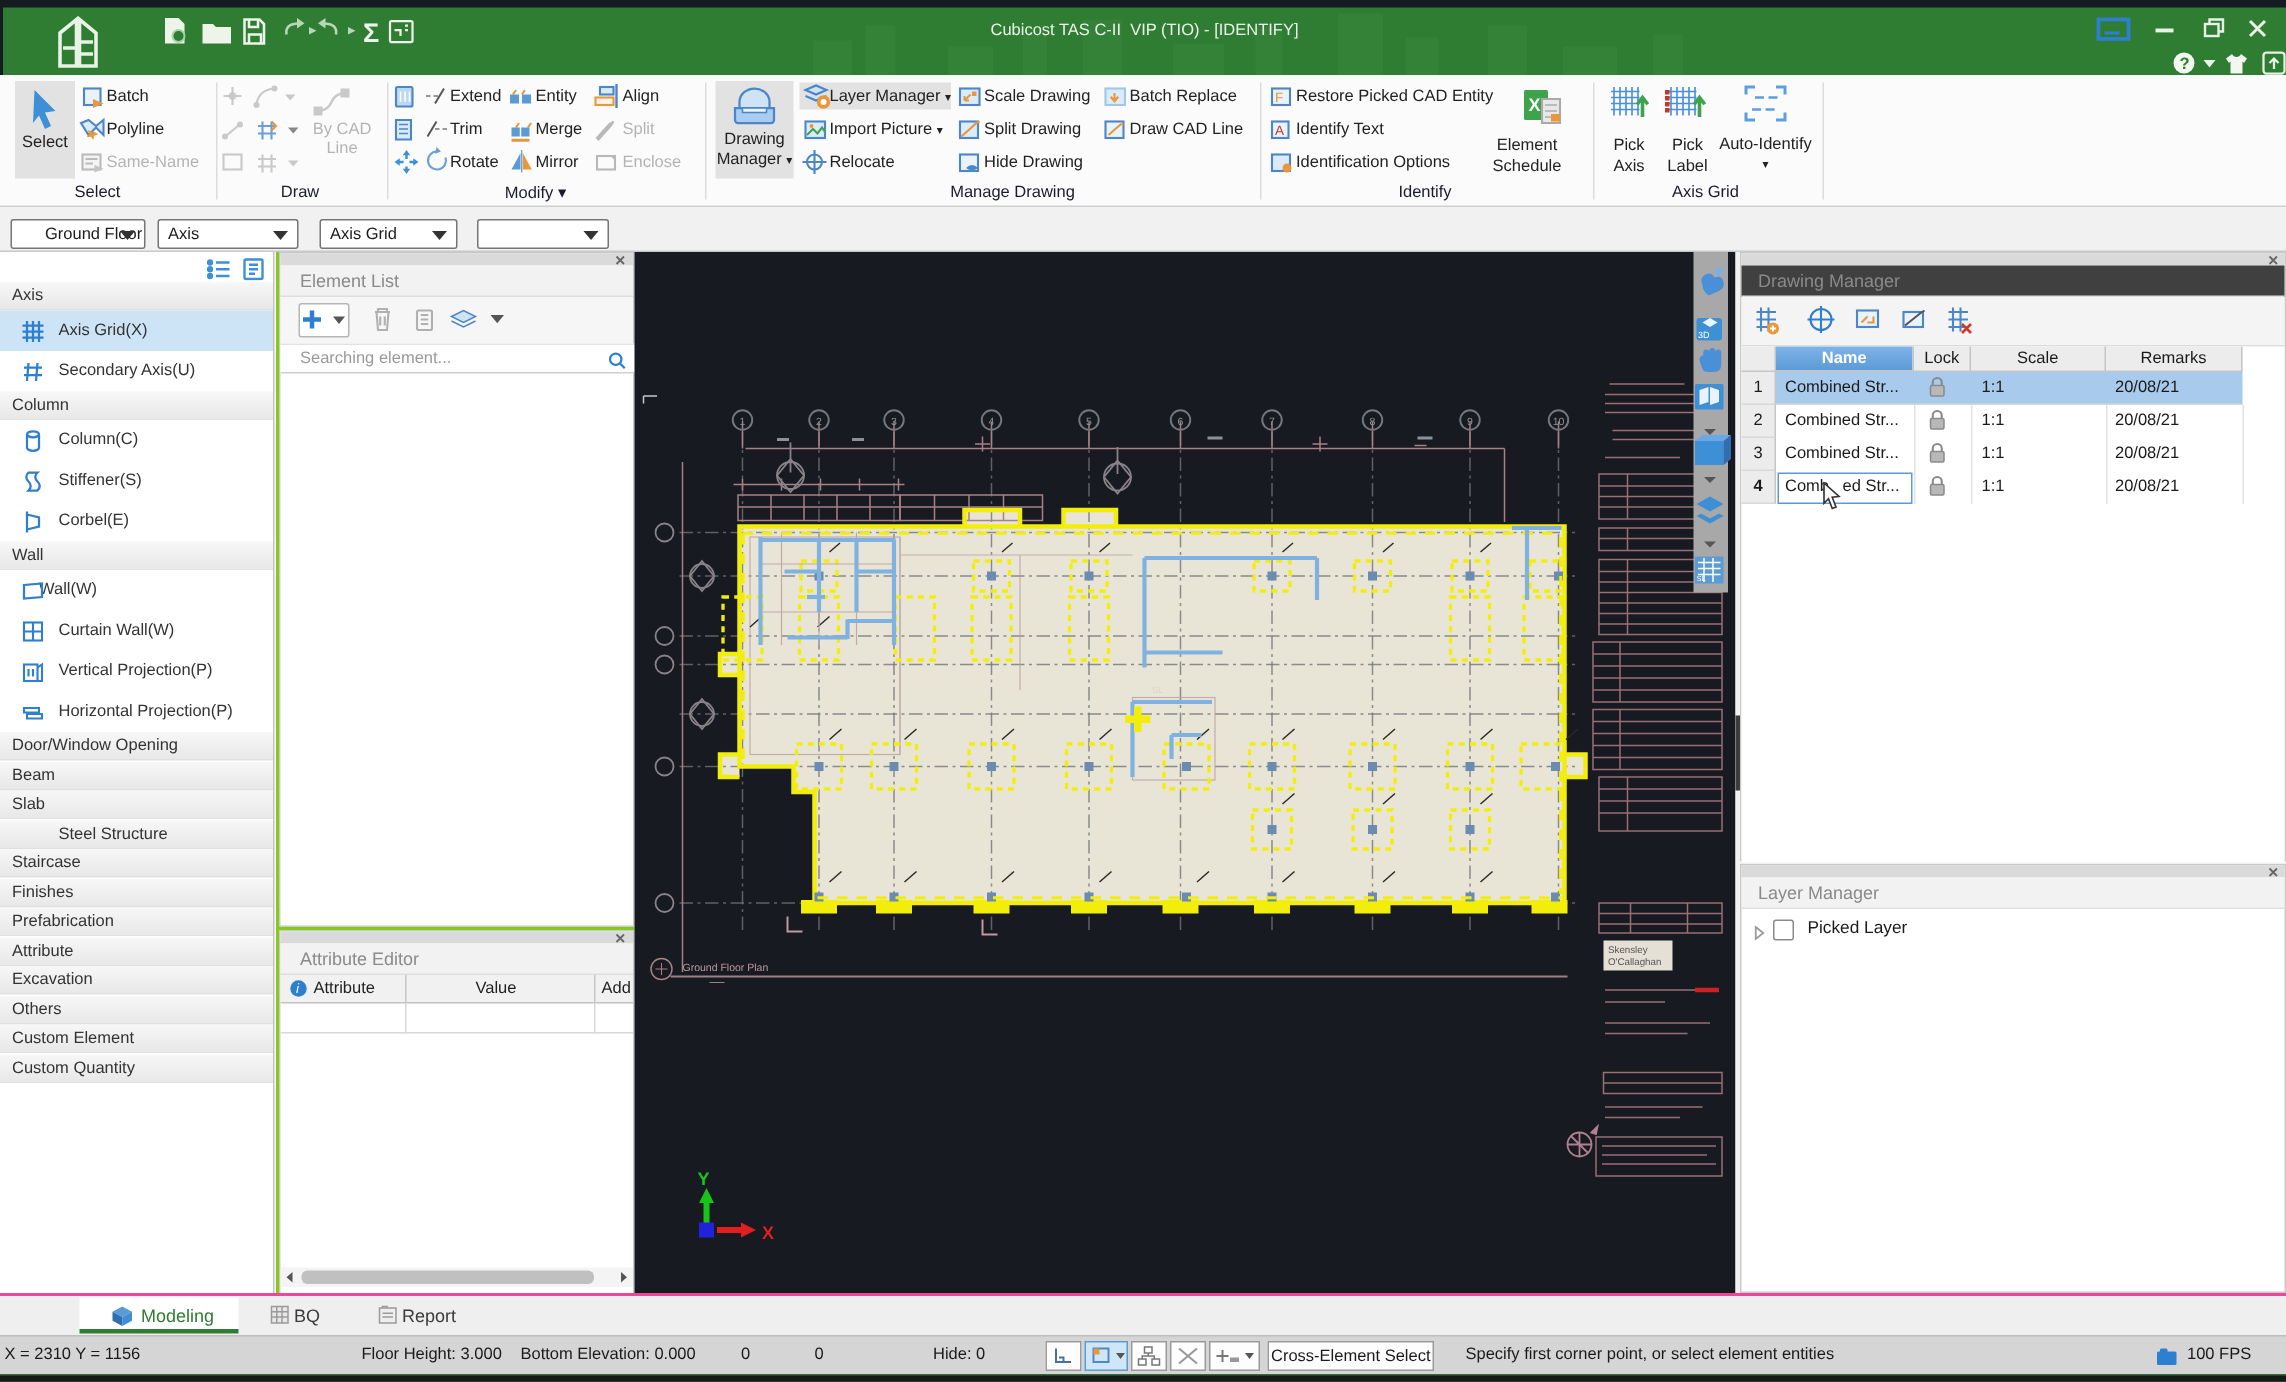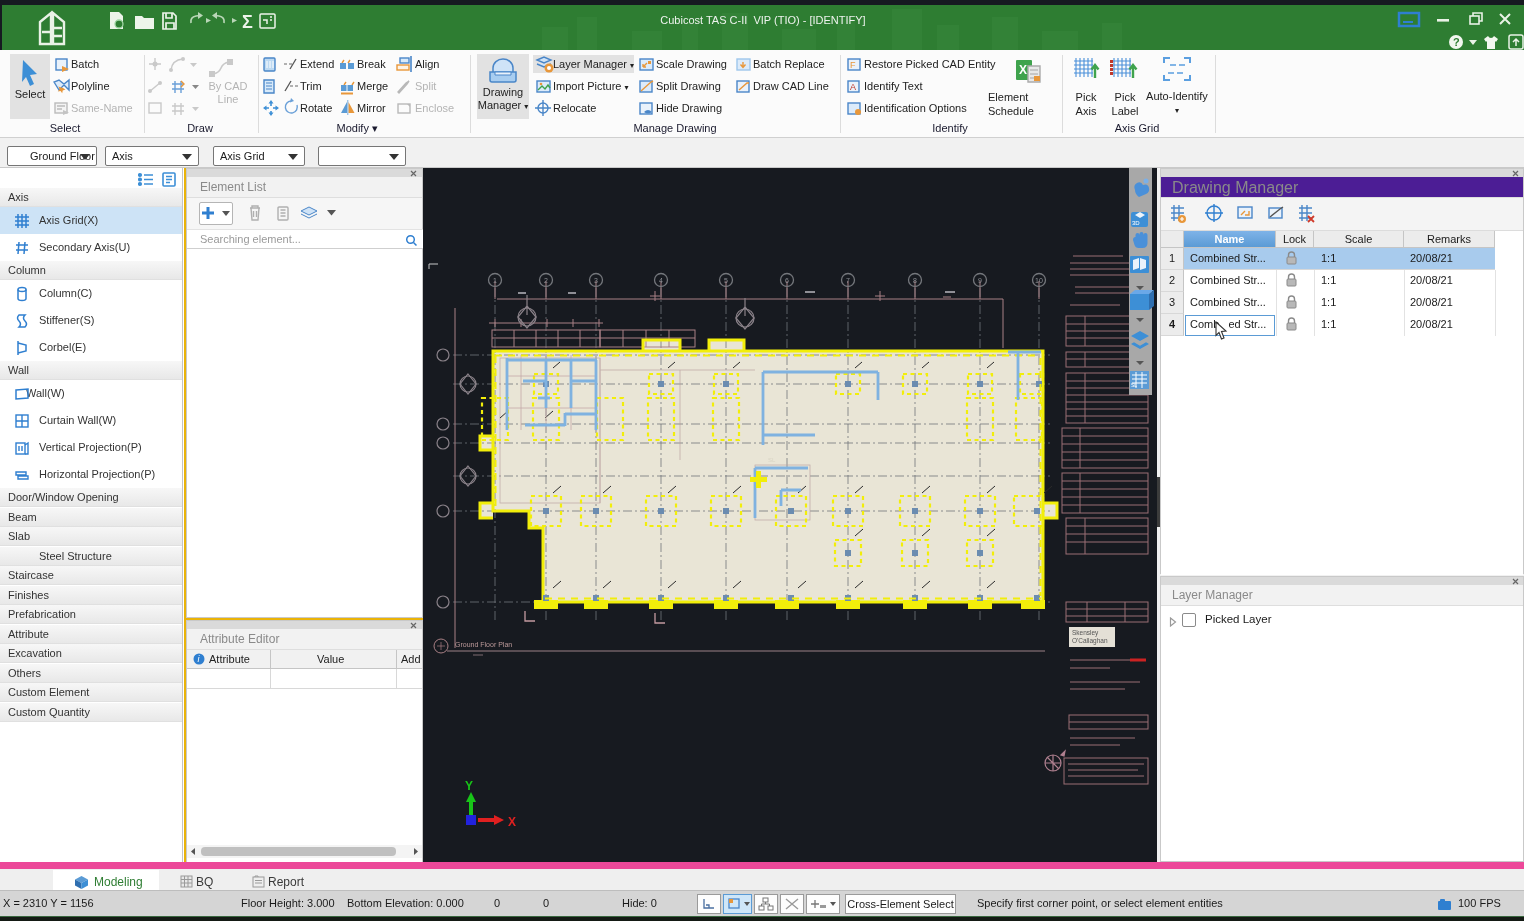--- a/index.html
+++ b/index.html
@@ -25,21 +25,21 @@
 .combo .arr{position:absolute;right:6px;top:7px;width:0;height:0;border-left:5px solid transparent;border-right:5px solid transparent;border-top:6px solid #333;}
 
 #main{left:0;top:168px;width:1524px;height:696px;background:#fff;}
 
 #tree{left:0;top:0;width:183px;height:696px;background:#fff;border-right:1px solid #c4c4c4;}
 .thead{position:absolute;left:0;width:182px;height:19px;background:linear-gradient(#f7f7f7,#e8e8e8);border-bottom:1px solid #e0e0e0;font-size:11px;color:#333;line-height:18px;padding-left:8px;}
 .titem{position:absolute;left:0;width:182px;height:27px;font-size:11px;color:#333;line-height:26px;padding-left:39px;}
 .titem.sel{background:#cde3f6;}
 .ticon{position:absolute;left:14px;top:6px;width:16px;height:16px;}
 
-#tabs2{left:0;top:862px;width:1524px;height:28px;background:#efefef;border-top:7px solid #ec4899;}
+#tabs2{left:0;top:862px;width:1524px;height:28px;background:#efefef;border-top:2px solid #ec4899;}
 #statusbar{left:0;top:890px;width:1524px;height:26px;background:#d5d5d5;border-top:1px solid #bdbdbd;font-size:11px;color:#1a1a1a;}
 #bottomstrip{left:0;top:916px;width:1524px;height:5px;background:#141a14;border-top:1px solid #39683f;}
 .sbtxt{position:absolute;top:6px;white-space:nowrap;}
 .sbtn{position:absolute;top:3px;height:20px;background:#fdfdfd;border:1px solid #9a9a9a;}
 </style></head>
 <body>
 <div id="app">
 <div class="abs" id="topdark"></div>
 <div class="abs" id="titlebar">
 
@@ -126,21 +126,21 @@
   <div class="rit" style="left:71px;top:30px;">Polyline</div>
   <div class="rit gray" style="left:71px;top:52px;">Same-Name</div>
   <div class="rlabel" style="left:30px;width:70px;">Select</div>
 
   <div class="rlabel" style="left:165px;width:70px;">Draw</div>
   <div class="rit gray" style="left:205px;top:30px;width:46px;text-align:center;">By CAD<br>Line</div>
 
   <div class="rit" style="left:300px;top:8px;">Extend</div>
   <div class="rit" style="left:300px;top:30px;">Trim</div>
   <div class="rit" style="left:300px;top:52px;">Rotate</div>
-  <div class="rit" style="left:357px;top:8px;">Break</div>
+  <div class="rit" style="left:357px;top:8px;">Entity</div>
   <div class="rit" style="left:357px;top:30px;">Merge</div>
   <div class="rit" style="left:357px;top:52px;">Mirror</div>
   <div class="rit" style="left:415px;top:8px;">Align</div>
   <div class="rit gray" style="left:415px;top:30px;">Split</div>
   <div class="rit gray" style="left:415px;top:52px;text-align:right;">Enclose</div>
   <div class="rlabel" style="left:322px;width:70px;">Modify ▾</div>
 
   <div class="bigbtn" style="left:477px;width:52px;">
     <svg width="34" height="30" style="margin-top:3px" viewBox="0 0 34 30">
       <path d="M7 15 v-4 a10 9 0 0 1 20 0 v4" fill="#cfe3f7" stroke="#4a86c8" stroke-width="1.5"></path>
@@ -156,21 +156,21 @@
   <div class="rit" style="left:656px;top:8px;">Scale Drawing</div>
   <div class="rit" style="left:656px;top:30px;">Split Drawing</div>
   <div class="rit" style="left:656px;top:52px;">Hide Drawing</div>
   <div class="rit" style="left:753px;top:8px;">Batch Replace</div>
   <div class="rit" style="left:753px;top:30px;">Draw CAD Line</div>
   <div class="rlabel" style="left:620px;width:110px;">Manage Drawing</div>
 
   <div class="rit" style="left:864px;top:8px;">Restore Picked CAD Entity</div>
   <div class="rit" style="left:864px;top:30px;">Identify Text</div>
   <div class="rit" style="left:864px;top:52px;">Identification Options</div>
-  <div class="rit" style="left:988px;top:40px;width:60px;text-align:left;line-height:14px;">Element<br>Schedule</div>
+  <div class="rit" style="left:988px;top:40px;width:60px;text-align:center;line-height:14px;">Element<br>Schedule</div>
   <div class="rlabel" style="left:915px;width:70px;">Identify</div>
 
   <div class="rit" style="left:1066px;top:40px;width:40px;text-align:center;line-height:14px;">Pick<br>Axis</div>
   <div class="rit" style="left:1103px;top:40px;width:44px;text-align:center;line-height:14px;">Pick<br>Label</div>
   <div class="rit" style="left:1144px;top:40px;width:66px;text-align:center;">Auto-Identify<br><span style="font-size:8px">▾</span></div>
   <div class="rlabel" style="left:1102px;width:70px;">Axis Grid</div>
   <svg class="abs" style="left:0;top:0;width:1524px;height:88px" viewBox="0 0 1524 88">
     <g fill="none" stroke-width="1.4">
 
       <rect x="56" y="9" width="11" height="11" stroke="#4a86c8" fill="#eaf2fb"></rect>
@@ -389,21 +389,21 @@
     <div class="thead" style="top:378.5px;padding-left:39px;">Steel Structure</div>
     <div class="thead" style="top:398px;">Staircase</div>
     <div class="thead" style="top:417.5px;">Finishes</div>
     <div class="thead" style="top:437px;">Prefabrication</div>
     <div class="thead" style="top:456.5px;">Attribute</div>
     <div class="thead" style="top:476px;">Excavation</div>
     <div class="thead" style="top:495.5px;">Others</div>
     <div class="thead" style="top:515px;">Custom Element</div>
     <div class="thead" style="top:534.5px;">Custom Quantity</div>
   </div>
-  <div class="abs" id="midcol" style="left:184px;top:0;width:239px;height:696px;background:#eab308;">
+  <div class="abs" id="midcol" style="left:184px;top:0;width:239px;height:696px;background:#84cc16;">
 
     <div class="abs" style="left:2px;top:0;width:237px;height:450px;background:#fff;border:1px solid #c9c9c9;">
       <div class="abs" style="left:0;top:0;width:235px;height:8px;background:#dadada;"></div>
       <svg class="abs" style="left:222px;top:0;width:9px;height:9px" viewBox="0 0 9 9">
             <path d="M2 2 L7 7 M7 2 L2 7" stroke="#666" stroke-width="1.2"></path>
           </svg>
       <div class="abs" style="left:0;top:8px;width:235px;height:21px;background:#f2f2f2;border-bottom:1px solid #dedede;font-size:12px;color:#8a8a8a;line-height:21px;padding-left:13px;">Element List</div>
       <div class="abs" style="left:0;top:29px;width:235px;height:31px;background:#f6f6f6;">
         <div class="abs" style="left:12px;top:4px;width:34px;height:23px;background:#fff;border:1px solid #b5b5b5;border-radius:2px;">
           <svg width="32" height="21" viewBox="0 0 32 21">
@@ -761,21 +761,21 @@
   </svg>
   </div>
   <div class="abs" id="rightpanel" style="left:1157px;top:0;width:367px;height:696px;background:#f1f1f1;">
     <div class="abs" style="left:0;top:309px;width:3px;height:50px;background:#3c3c3c;"></div>
 
     <div class="abs" style="left:3px;top:0;width:364px;height:406px;background:#fff;border:1px solid #c9c9c9;">
       <div class="abs" style="left:0;top:0;width:362px;height:8px;background:#dadada;"></div>
       <svg class="abs" style="left:350px;top:0;width:9px;height:9px" viewBox="0 0 9 9">
             <path d="M2 2 L7 7 M7 2 L2 7" stroke="#666" stroke-width="1.2"></path>
           </svg>
-      <div class="abs" style="left:0;top:8px;width:362px;height:21px;background:#4c1d95;border-bottom:1px solid #dedede;font-size:16px;color:#8a8a8a;line-height:21px;padding-left:11px;">Drawing Manager</div>
+      <div class="abs" style="left:0;top:8px;width:362px;height:21px;background:#404040;border-bottom:1px solid #dedede;font-size:12px;color:#8a8a8a;line-height:21px;padding-left:11px;">Drawing Manager</div>
       <div class="abs" style="left:0;top:29px;width:362px;height:33px;background:#f4f4f4;border-bottom:1px solid #dcdcdc;">
         <svg class="abs" style="left:8px;top:6px;width:150px;height:20px" viewBox="0 0 150 20">
           <g fill="none" stroke-width="1.4">
             <g stroke="#4a86c8">
                   <path d="M2 4 h13 M2 9 h13 M2 14 h13 M5 1 v16 M10 1 v16"></path>
                 </g>
             <circle cx="13" cy="15" r="4" fill="#e8973a" stroke="none"></circle>
                 <path d="M13 13 v4 m-2 -2 h4" stroke="#fff" stroke-width="1.2"></path>
             <circle cx="45" cy="9" r="7" stroke="#2f7fd0"></circle>
                 <path d="M45 0 v18 M36 9 h18" stroke="#2f7fd0"></path>

